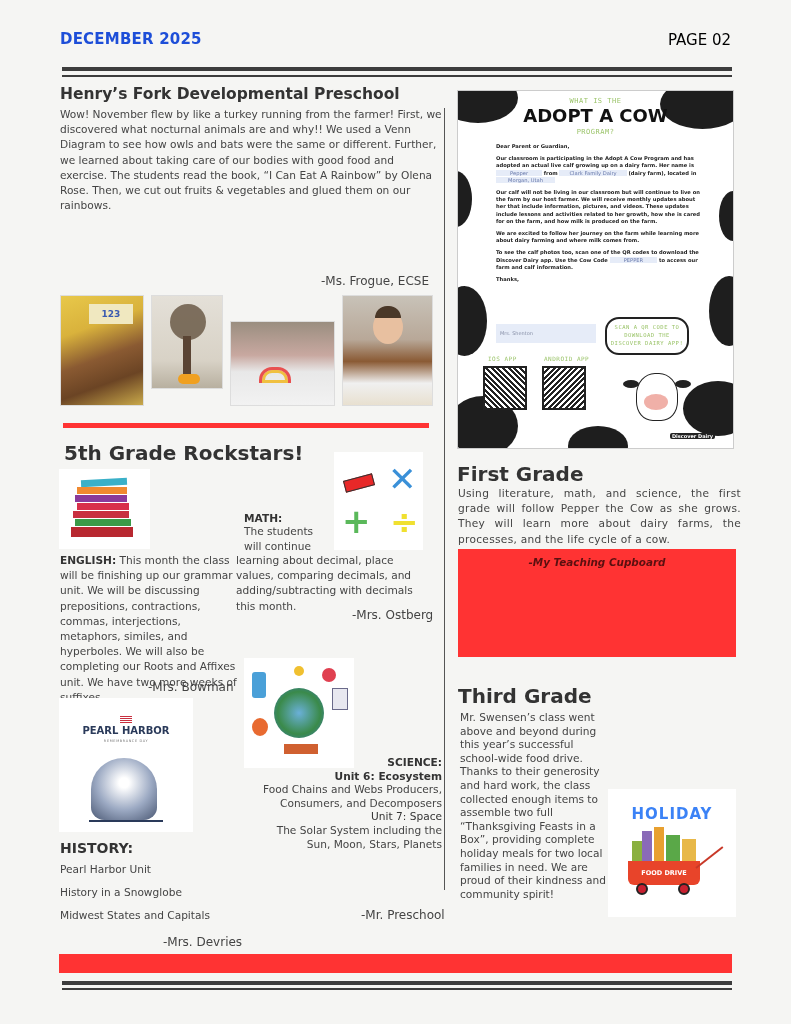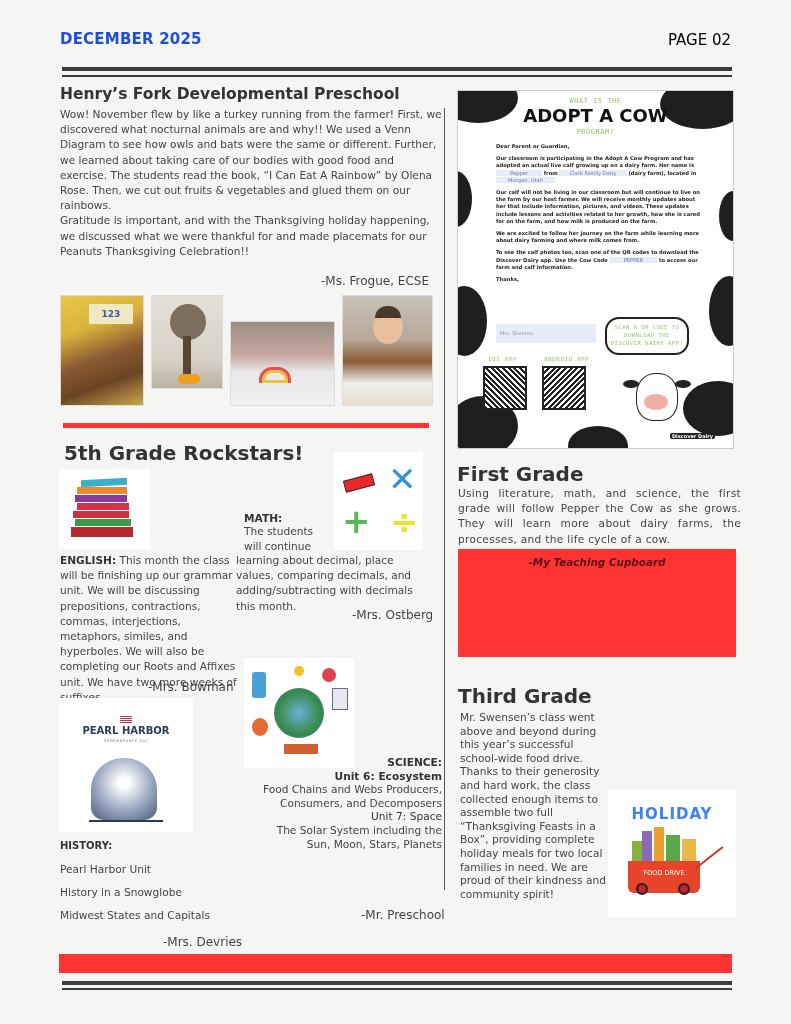--- a/index.html
+++ b/index.html
@@ -28,21 +28,20 @@
 <div class="abs hdr-page">PAGE 02</div>
 <div class="abs rule-thick" style="left:62px;top:67px;width:670px;"></div>
 <div class="abs rule-thin" style="left:62px;top:75px;width:670px;"></div>
 
 <div class="abs vdivider"></div>
 
 <section>
   <h2 class="abs sec" style="left:60px;top:85px;font-size:15.5px;">Henry’s Fork Developmental Preschool</h2>
   <div class="abs body-text" style="left:60px;top:107px;width:382px;">
     <p style="margin:0 0 0 0;">Wow! November flew by like a turkey running from the farmer! First, we discovered what nocturnal animals are and why!! We used a Venn Diagram to see how owls and bats were the same or different. Further, we learned about taking care of our bodies with good food and exercise. The students read the book, “I Can Eat A Rainbow” by Olena Rose. Then, we cut out fruits &amp; vegetables and glued them on our rainbows.</p>
-    <p style="margin:0;">Gratitude is important, and with the Thanksgiving holiday happening, we discussed what we were thankful for and made placemats for our Peanuts Thanksgiving Celebration!!</p>
   </div>
   <div class="abs sign" style="right:362px;top:274px;">-Ms. Frogue, ECSE</div>
 
   <div class="abs photo" style="left:60px;top:295px;width:82px;height:109px;background:linear-gradient(160deg,#e8c84a 0%,#d9b23c 30%,#8a5a32 55%,#6b4424 75%,#c9a94a 100%);">
     <div style="position:absolute;left:28px;top:8px;width:44px;height:20px;background:#f0e8c0;font-size:9px;color:#3a5ab0;font-weight:bold;text-align:center;line-height:20px;">123</div>
   </div>
   <div class="abs photo" style="left:151px;top:295px;width:70px;height:92px;background:linear-gradient(180deg,#e4e0d8 0%,#d8d2c6 70%,#b8b0a0 100%);">
     <div style="position:absolute;left:18px;top:8px;width:36px;height:36px;border-radius:50%;background:#6b5a48;opacity:0.85;"></div>
     <div style="position:absolute;left:31px;top:40px;width:8px;height:38px;background:#5a4434;"></div>
     <div style="position:absolute;left:26px;top:78px;width:22px;height:10px;border-radius:6px;background:#f0a020;"></div>
@@ -161,21 +160,21 @@
   <div class="abs sign" style="left:361px;top:908px;">-Mr. Preschool</div>
 
   <div class="abs img-box" style="left:59px;top:698px;width:134px;height:134px;">
     <div style="position:absolute;left:61px;top:18px;width:12px;height:7px;background:repeating-linear-gradient(180deg,#c83040 0 1px,#fff 1px 2px);"></div>
     <div style="position:absolute;left:0;right:0;top:27px;text-align:center;font-size:10px;font-weight:bold;color:#2a3a5a;">PEARL HARBOR</div>
     <div style="position:absolute;left:0;right:0;top:41px;text-align:center;font-size:3.5px;color:#777;letter-spacing:0.6px;">REMEMBRANCE DAY</div>
     <div style="position:absolute;left:32px;top:60px;width:66px;height:62px;border-radius:50% 50% 20% 20%;background:radial-gradient(circle at 50% 40%,#ffffff 10%,#8a9ab8 55%,#2a3a5a 100%);opacity:0.85;"></div>
     <div style="position:absolute;left:30px;top:122px;width:74px;height:2px;background:#2a3a5a;"></div>
   </div>
 
-  <div class="abs" style="left:60px;top:840px;font-size:10px;font-weight:bold;color:#333;">HISTORY:</div>
+  <div class="abs" style="left:60px;top:840px;font-size:14px;font-weight:bold;color:#333;">HISTORY:</div>
   <div class="abs body-text" style="left:60px;top:862px;">Pearl Harbor Unit</div>
   <div class="abs body-text" style="left:60px;top:885px;">History in a Snowglobe</div>
   <div class="abs body-text" style="left:60px;top:908px;">Midwest States and Capitals</div>
   <div class="abs sign" style="left:163px;top:935px;">-Mrs. Devries</div>
 </section>
 
 <section>
   <h2 class="abs sec" style="left:457px;top:462px;font-size:20px;">First Grade</h2>
   <div class="abs body-text" style="left:458px;top:486px;width:283px;text-align:justify;letter-spacing:0.3px;">Using literature, math, and science, the first grade will follow Pepper the Cow as she grows. They will learn more about dairy farms, the processes, and the life cycle of a cow.</div>
   <div class="abs quote-box" style="left:458px;top:549px;width:278px;height:108px;">
@@ -186,21 +185,21 @@
 <section>
   <h2 class="abs sec" style="left:458px;top:684px;font-size:20px;">Third Grade</h2>
   <div class="abs body-text" style="left:460px;top:711px;width:146px;font-size:10.6px;line-height:13.6px;">Mr. Swensen’s class went above and beyond during this year’s successful school-wide food drive. Thanks to their generosity and hard work, the class collected enough items to assemble two full “Thanksgiving Feasts in a Box”, providing complete holiday meals for two local families in need. We are proud of their kindness and community spirit!</div>
   <div class="abs img-box" style="left:608px;top:789px;width:128px;height:128px;">
     <div style="position:absolute;left:0;right:0;top:16px;text-align:center;font-size:15px;font-weight:bold;color:#3b82f6;letter-spacing:1px;">HOLIDAY</div>
     <div style="position:absolute;left:34px;top:42px;width:10px;height:30px;background:#8a6ab8;"></div>
     <div style="position:absolute;left:46px;top:38px;width:10px;height:34px;background:#e8a030;"></div>
     <div style="position:absolute;left:58px;top:46px;width:14px;height:26px;background:#5aa848;"></div>
     <div style="position:absolute;left:74px;top:50px;width:14px;height:22px;background:#e8b848;"></div>
     <div style="position:absolute;left:24px;top:52px;width:10px;height:20px;background:#8ab040;"></div>
-    <div style="position:absolute;left:20px;top:72px;width:72px;height:32px;border-radius:0 0 6px 6px;background:#e8442a;color:#fff;font-size:6.5px;font-weight:normal;text-align:center;line-height:24px;">FOOD DRIVE</div>
+    <div style="position:absolute;left:20px;top:72px;width:72px;height:24px;border-radius:0 0 6px 6px;background:#e8442a;color:#fff;font-size:6.5px;font-weight:bold;text-align:center;line-height:24px;">FOOD DRIVE</div>
     <div style="position:absolute;left:88px;top:78px;width:34px;height:2px;background:#c83828;transform:rotate(-38deg);transform-origin:left;"></div>
     <div style="position:absolute;left:28px;top:94px;width:12px;height:12px;border-radius:50%;background:#c82030;border:2px solid #222;box-sizing:border-box;"></div>
     <div style="position:absolute;left:70px;top:94px;width:12px;height:12px;border-radius:50%;background:#c82030;border:2px solid #222;box-sizing:border-box;"></div>
   </div>
 </section>
 
 <div class="abs red-bar" style="left:59px;top:954px;width:673px;height:19px;"></div>
 <div class="abs rule-thick" style="left:62px;top:981px;width:670px;"></div>
 <div class="abs rule-thin" style="left:62px;top:988px;width:670px;"></div>
 

